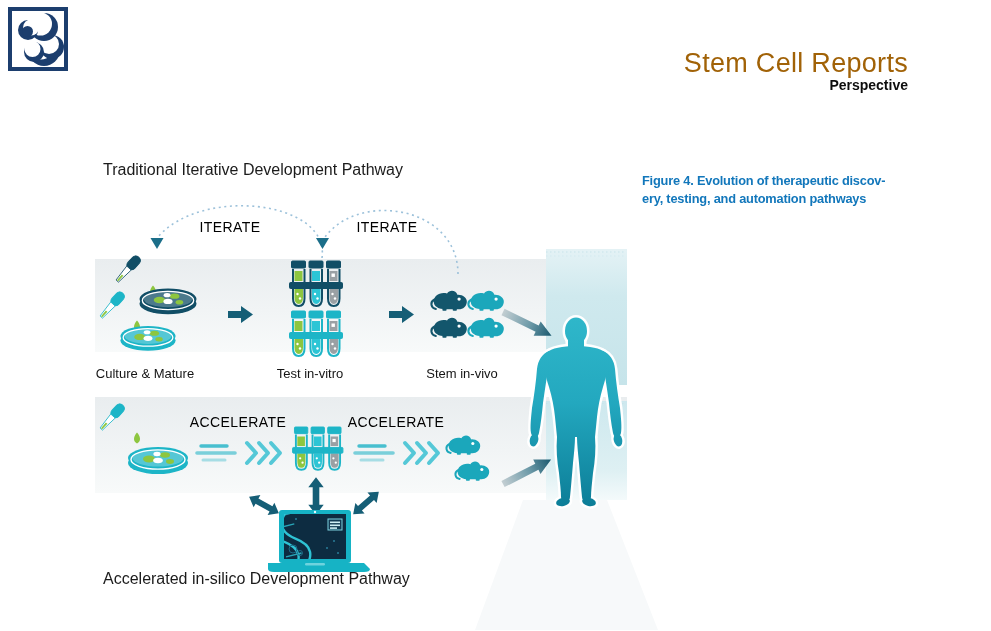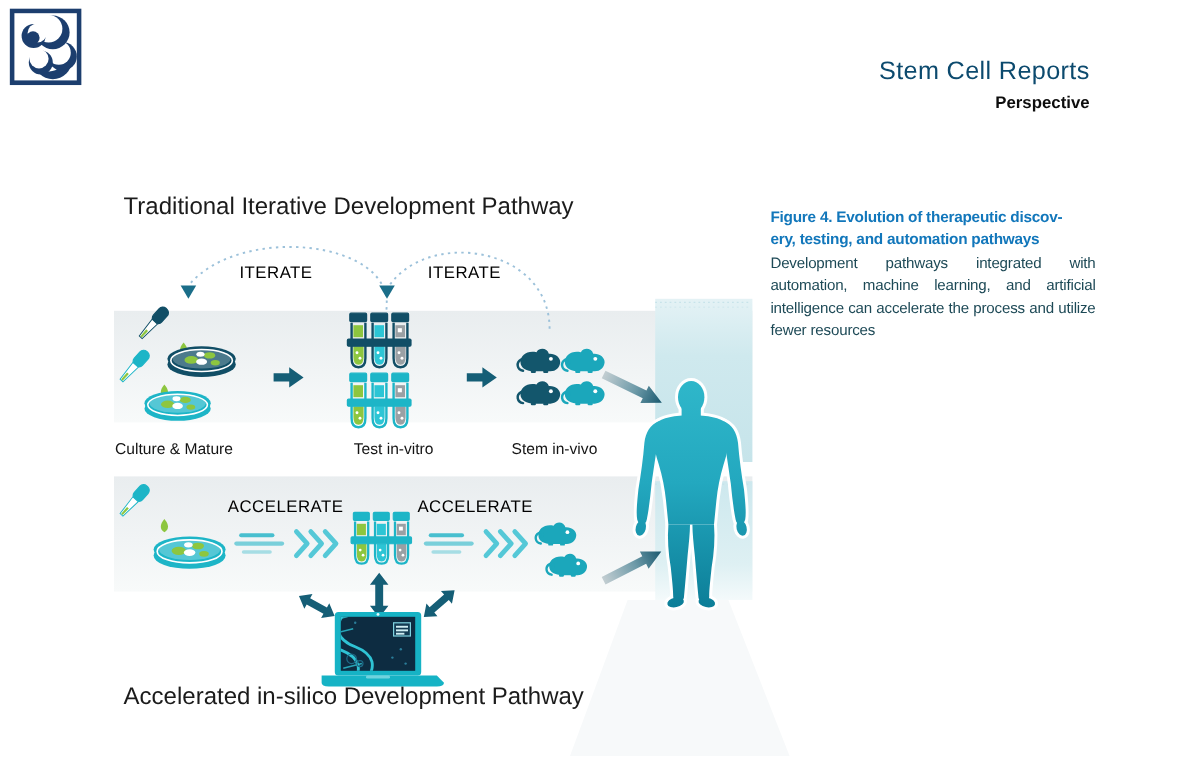--- a/index.html
+++ b/index.html
@@ -1,23 +1,23 @@
 <!DOCTYPE html>
 <html><head>
 <meta charset="utf-8">
 <style>
   html,body{margin:0;padding:0;}
   body{
     width:991px;height:631px;position:relative;background:#ffffff;
     font-family:"Liberation Sans",sans-serif;overflow:hidden;
   }
   .abs{position:absolute;}
-  .journal-title{top:48px;right:83px;font-size:21px;color:#0c4a6e;letter-spacing:.3px;}
+  .journal-title{top:48px;right:83px;font-size:27px;color:#a16207;letter-spacing:.3px;}
   .article-type{top:77px;right:83px;font-size:14px;font-weight:700;color:#0d0d0d;text-align:right;}
-  .pathway-title{font-size:20px;color:#1b1b1b;white-space:nowrap;text-align:center;}
+  .pathway-title{font-size:16px;color:#1b1b1b;white-space:nowrap;text-align:center;}
   .t-top{left:103px;top:161px;}
   .t-bottom{left:103px;top:570px;}
   .motion-label{font-size:14px;color:#000000;letter-spacing:.4px;transform:translateX(-50%);white-space:nowrap;}
   .step-label{font-size:13px;color:#141414;transform:translateX(-50%);white-space:nowrap;top:366px;}
   .caption{left:642px;top:172px;width:271px;}
   .caption-heading{color:#1277bb;font-weight:700;font-size:12.8px;line-height:18.2px;letter-spacing:-.2px;white-space:nowrap;}
   .caption-body{color:#1d4956;font-size:12.6px;line-height:18.6px;letter-spacing:-.15px;text-align:justify;margin-top:2px;}
   svg{display:block;}
 </style>
 </head>
@@ -284,20 +284,19 @@
 <div class="abs pathway-title t-top">Traditional Iterative Development Pathway</div>
 <div class="abs pathway-title t-bottom">Accelerated in-silico Development Pathway</div>
 
 <div class="abs motion-label" style="left:230px;top:219px">ITERATE</div>
 <div class="abs motion-label" style="left:387px;top:219px">ITERATE</div>
 
 <div class="abs motion-label" style="left:238px;top:414px">ACCELERATE</div>
 <div class="abs motion-label" style="left:396px;top:414px">ACCELERATE</div>
 
 <div class="abs step-label" style="left:145px">Culture &amp; Mature</div>
-<div class="abs step-label" style="left:328px">Test in-vitro</div>
+<div class="abs step-label" style="left:310px">Test in-vitro</div>
 <div class="abs step-label" style="left:462px">Stem in-vivo</div>
 
 <div class="abs caption">
   <div class="caption-heading">Figure 4. Evolution of therapeutic discov-</div>
   <div class="caption-heading">ery, testing, and automation pathways</div>
-  <div class="caption-body">Development pathways integrated with automation, machine learning, and artificial intelligence can accelerate the process and utilize fewer resources</div>
 </div>
 
 </body></html>

